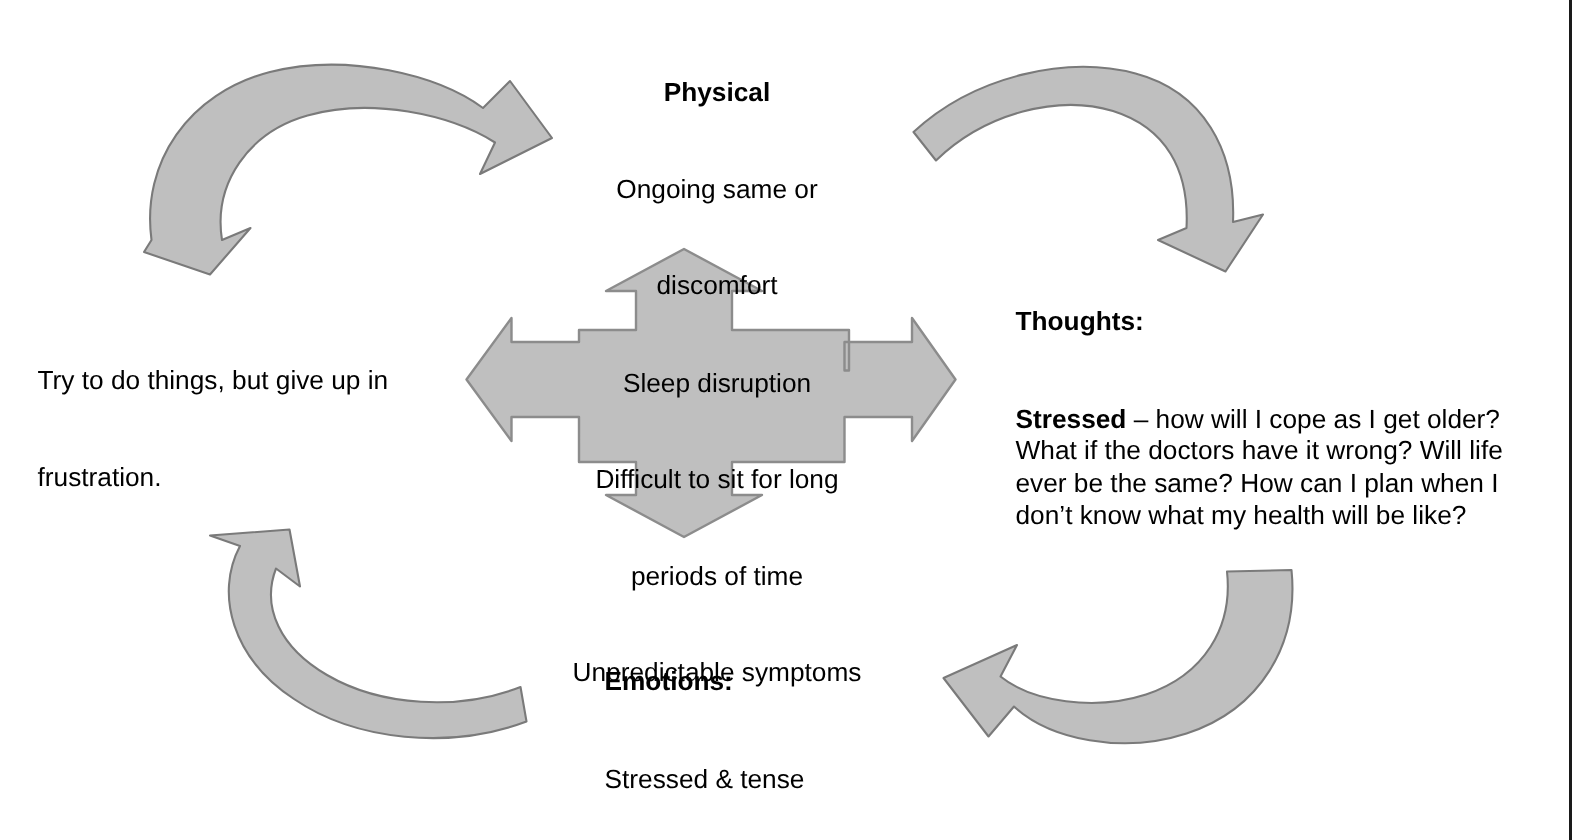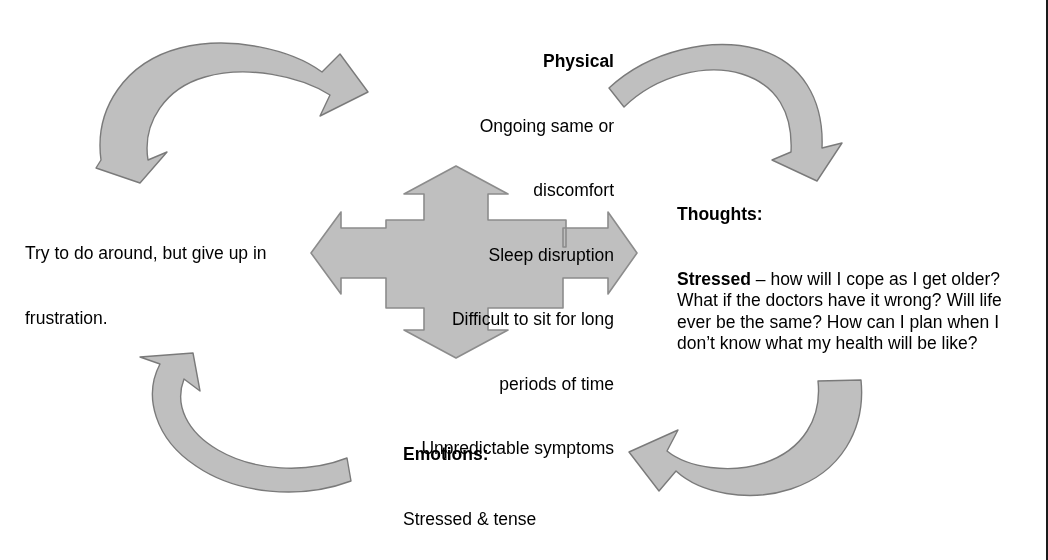--- a/index.html
+++ b/index.html
@@ -35,24 +35,24 @@
   }
   .hd {
     font-weight: bold;
   }
   .inline-hd {
     font-weight: bold;
   }
 
   
   #physical-block {
-    left: 366px;
+    left: 354px;
     top: 8px;
     width: 248px;
-    text-align: right;
+    text-align: center;
   }
   
   #thoughts-block {
     left: 677px;
     top: 161px;
     width: 348px;
     text-align: left;
   }
   #thoughts-block .spacer {
     display: block;
@@ -184,21 +184,21 @@
     <div>Unpredictable symptoms</div>
   </div>
 
   <div class="txt" id="thoughts-block">
     <div class="hd">Thoughts:</div>
     <div><span class="inline-hd">Stressed</span><span> – how will I cope as I get older? What if the doctors have it wrong? Will life ever be the same? How can I plan when I don’t know what my health will be like?</span></div>
     <span class="spacer"></span>
   </div>
 
   <div class="txt" id="behaviour-block">
-    <div>Try to do around, but give up in</div>
+    <div>Try to do things, but give up in</div>
     <div>frustration.</div>
     
     
     
   </div>
 
   <div class="txt" id="emotions-block">
     <div class="hd">Emotions:</div>
     <div>Stressed &amp; tense</div>
     

